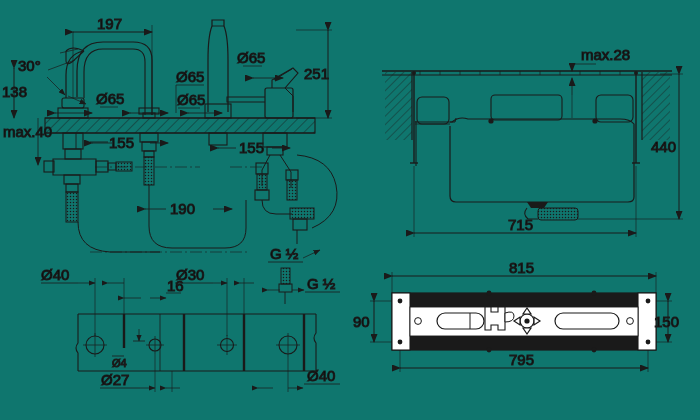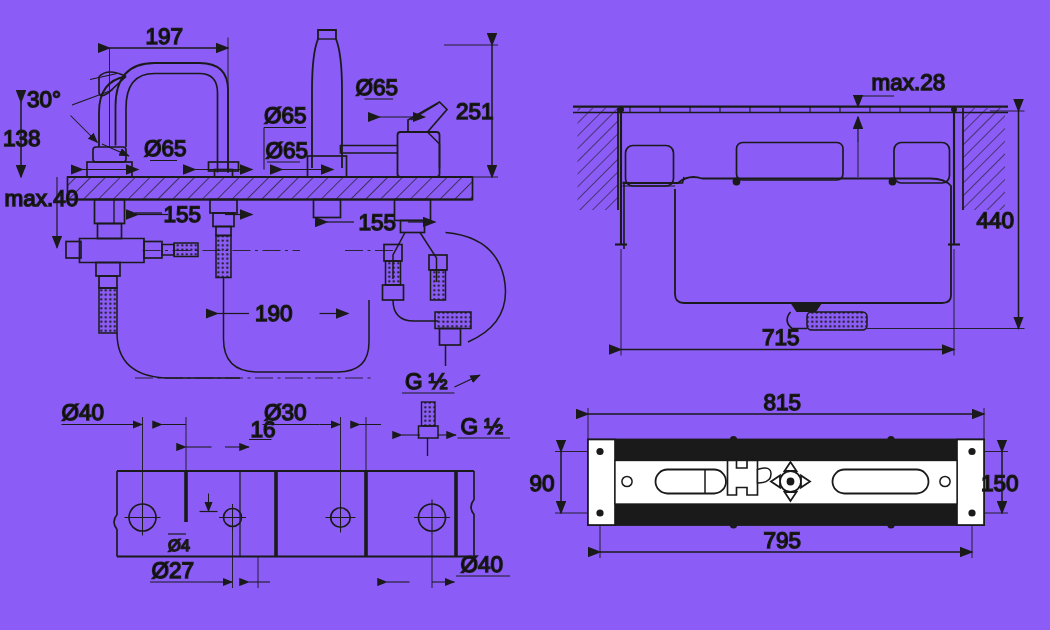--- a/index.html
+++ b/index.html
@@ -1,18 +1,18 @@
 <!DOCTYPE html>
 <html><head>
 <meta charset="utf-8">
 <style>
   html,body{margin:0;padding:0;background:#fff;}
   body{width:700px;height:420px;overflow:hidden;
        font-family:"Liberation Sans",sans-serif;color:#000;}
-  #sheet{position:relative;width:700px;height:420px;background:#8b5cf6;text-align:center;}
+  #sheet{position:relative;width:700px;height:420px;background:#0f766e;text-align:center;}
   svg{display:block;}
   .dimtxt{font-family:"Liberation Sans",sans-serif;font-size:15px;fill:#000;}
   .dimtxt-s{font-family:"Liberation Sans",sans-serif;font-size:11px;fill:#000;}
 </style>
 </head>
 <body>
 
 <div id="sheet">
 <svg width="700" height="420" viewBox="0 0 700 420">
   <defs>

